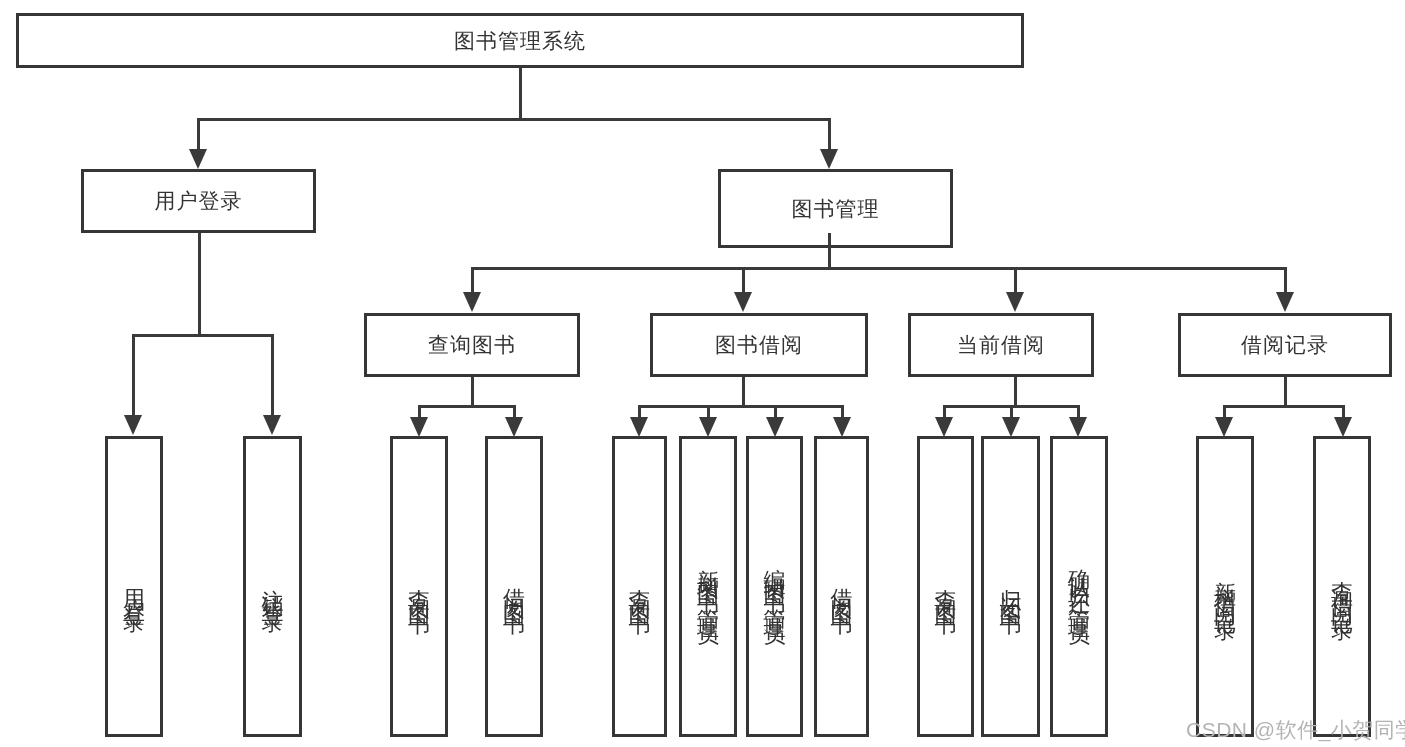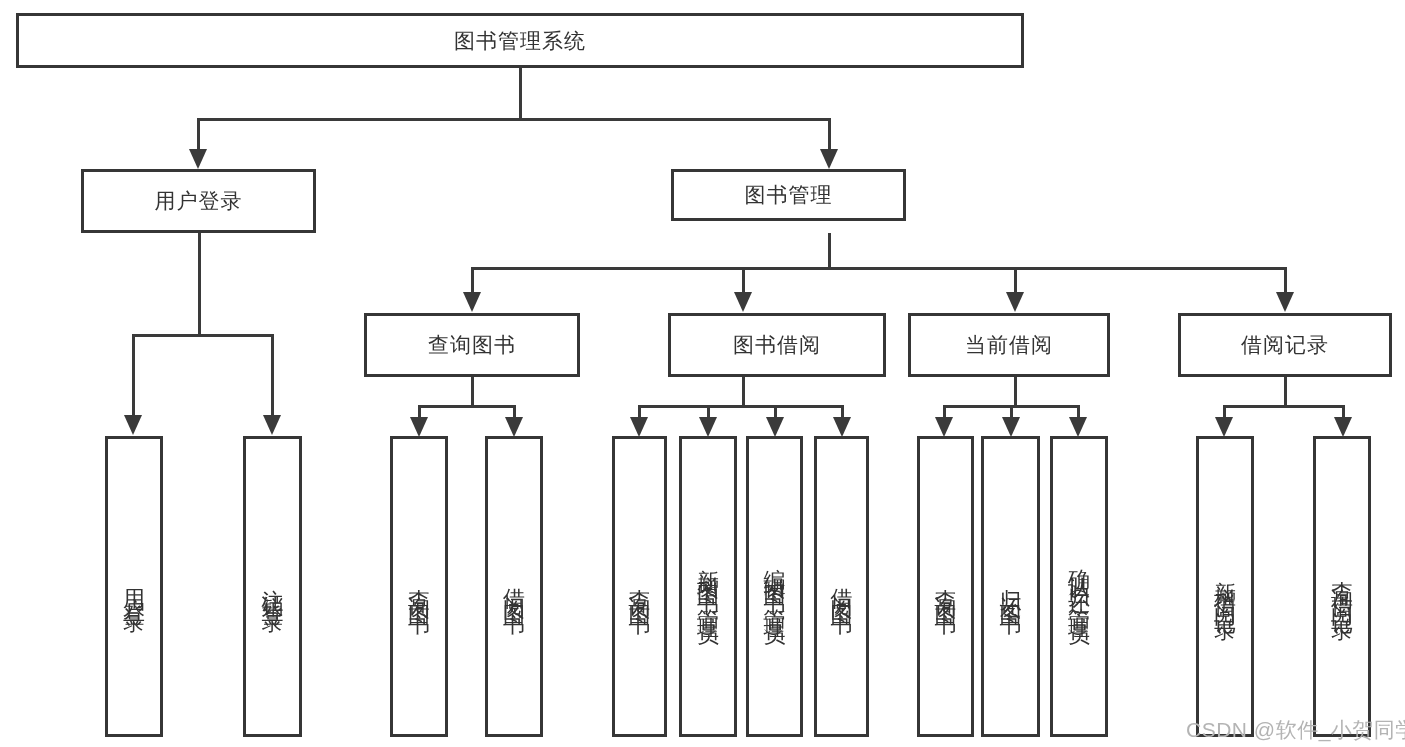--- a/index.html
+++ b/index.html
@@ -44,21 +44,21 @@
   <div class="vline" style="left:519px;top:68px;height:51px;"></div>
   <div class="hline" style="left:197px;top:118px;width:634px;"></div>
   <div class="vline" style="left:197px;top:118px;height:33px;"></div>
   <div class="arrow" style="left:189px;top:149px;"></div>
   <div class="vline" style="left:828px;top:118px;height:33px;"></div>
   <div class="arrow" style="left:820px;top:149px;"></div>
 
   <div class="hbox" style="left:81px;top:169px;width:235px;height:64px;">
     <span>用户登录</span>
   </div>
-  <div class="hbox" style="left:671px;top:169px;width:235px;height:52px;">
+  <div class="hbox" style="left:718px;top:169px;width:235px;height:79px;">
     <span>图书管理</span>
   </div>
 
   <div class="vline" style="left:198px;top:233px;height:103px;"></div>
   <div class="hline" style="left:132px;top:334px;width:142px;"></div>
   <div class="vline" style="left:132px;top:334px;height:83px;"></div>
   <div class="arrow" style="left:124px;top:415px;"></div>
   <div class="vline" style="left:271px;top:334px;height:83px;"></div>
   <div class="arrow" style="left:263px;top:415px;"></div>
 
@@ -69,24 +69,24 @@
   <div class="vline" style="left:742px;top:267px;height:27px;"></div>
   <div class="arrow" style="left:734px;top:292px;"></div>
   <div class="vline" style="left:1014px;top:267px;height:27px;"></div>
   <div class="arrow" style="left:1006px;top:292px;"></div>
   <div class="vline" style="left:1284px;top:267px;height:27px;"></div>
   <div class="arrow" style="left:1276px;top:292px;"></div>
 
   <div class="hbox" style="left:364px;top:313px;width:216px;height:64px;">
     <span>查询图书</span>
   </div>
-  <div class="hbox" style="left:668px;top:313px;width:218px;height:64px;">
+  <div class="hbox" style="left:650px;top:313px;width:218px;height:64px;">
     <span>图书借阅</span>
   </div>
-  <div class="hbox" style="left:908px;top:313px;width:202px;height:64px;">
+  <div class="hbox" style="left:908px;top:313px;width:186px;height:64px;">
     <span>当前借阅</span>
   </div>
   <div class="hbox" style="left:1178px;top:313px;width:214px;height:64px;">
     <span>借阅记录</span>
   </div>
 
   <div class="vline" style="left:471px;top:377px;height:31px;"></div>
   <div class="hline" style="left:418px;top:405px;width:98px;"></div>
   <div class="vline" style="left:418px;top:405px;height:14px;"></div>
   <div class="arrow" style="left:410px;top:417px;"></div>

